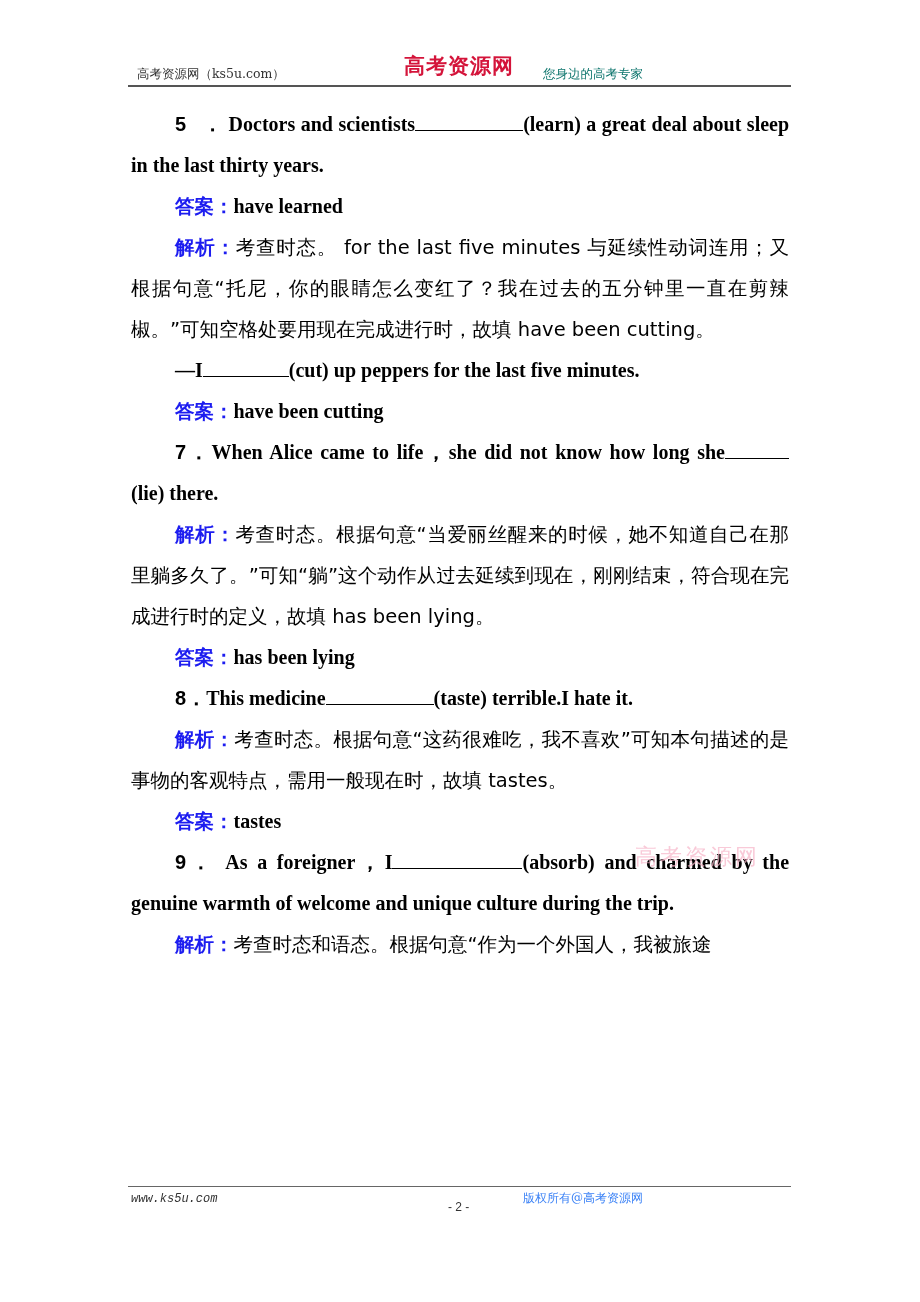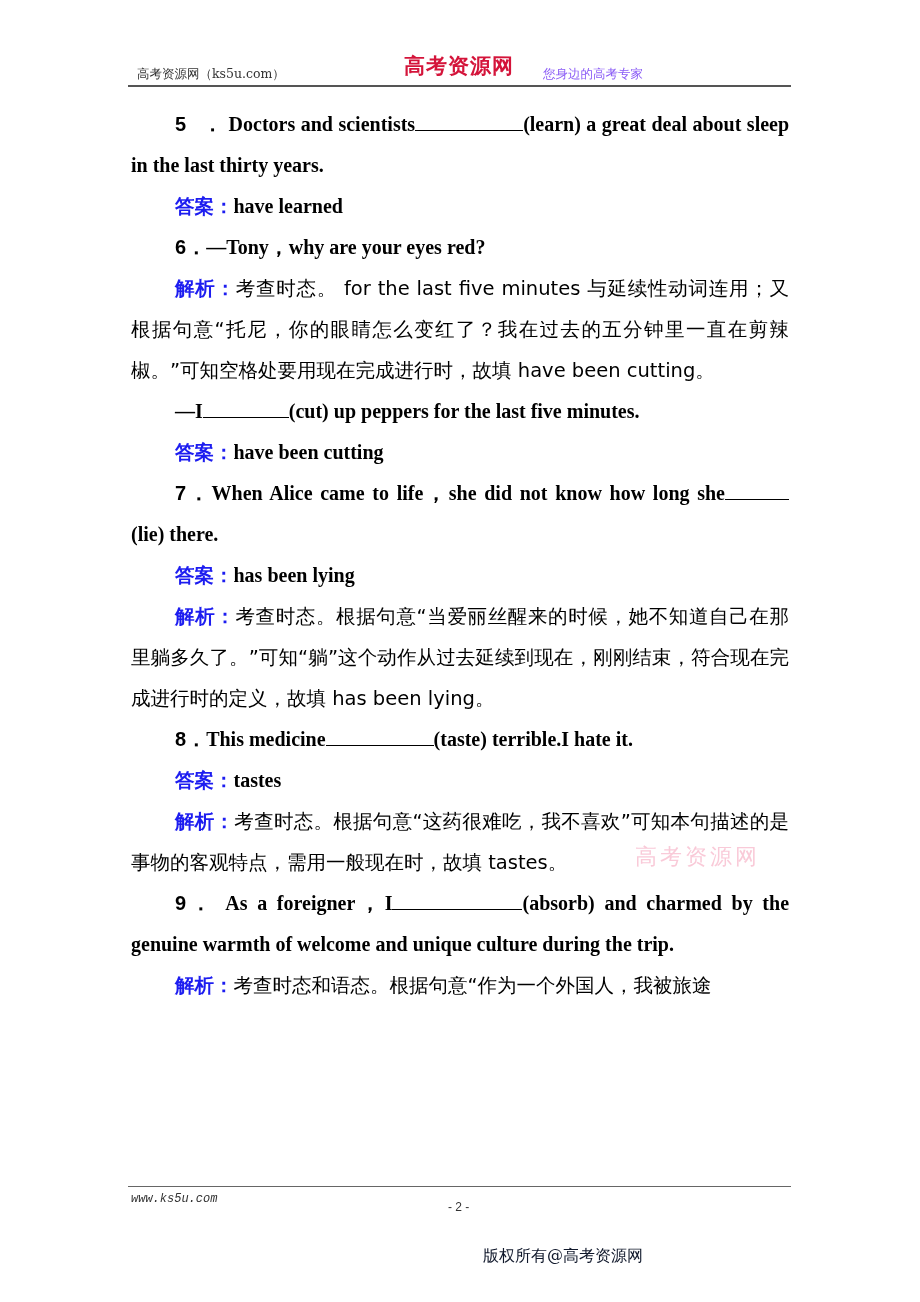--- a/index.html
+++ b/index.html
@@ -2,38 +2,38 @@
 <html><head>
 <meta charset="utf-8">
 <style>
   html, body { margin: 0; padding: 0; background: #ffffff; }
   body { width: 920px; height: 1302px; position: relative; overflow: hidden; color: #000; }
   .page { position: absolute; left: 0; top: 0; width: 780px; height: 1302px; }
 
   
   .hdr-left { position: absolute; left: 137px; top: 66px; font-family: "DejaVu Serif", serif; font-size: 12.5px; color: #333; white-space: nowrap; }
   .hdr-logo { position: absolute; left: 404px; top: 52px; font-family: "DejaVu Serif", serif; font-size: 21px; color: #d4143a; letter-spacing: 1px; font-weight: bold; white-space: nowrap; }
-  .hdr-right { position: absolute; right: 137px; top: 66px; font-family: Liberation Serif, serif; font-size: 12.5px; color: #8b5cf6; white-space: nowrap; }
+  .hdr-right { position: absolute; right: 137px; top: 66px; font-family: Liberation Serif, serif; font-size: 12.5px; color: #0f766e; white-space: nowrap; }
   .hdr-rule { position: absolute; left: 128px; width: 663px; top: 85px; height: 0; border-top: 2px solid #555; }
 
   
   .content { position: absolute; left: 131px; top: 104px; width: 658px; font-family: "Liberation Serif", "DejaVu Serif", serif; font-weight: bold; font-size: 20px; line-height: 41px; }
   .p { margin: 0; text-align: justify; text-indent: 44px; }
   .cn { font-family: "DejaVu Sans", sans-serif; font-weight: normal; font-size: 19.5px; }
   .label { font-family: "DejaVu Sans", sans-serif; font-weight: bold; color: #1d1df0; font-size: 19.5px; }
   .num { font-family: "Liberation Sans", sans-serif; font-weight: bold; }
   .blank { display: inline-block; border-bottom: 1.5px solid #000; height: 1px; vertical-align: baseline; }
 
   .watermark { position: absolute; left: 635px; top: 842px; font-family: "DejaVu Serif", serif; font-size: 22px; color: #f7b4c8; opacity: 0.7; letter-spacing: 3px; white-space: nowrap; }
 
   
   .ftr-rule { position: absolute; left: 128px; width: 663px; top: 1186px; border-top: 1px solid #666; }
   .ftr-left { position: absolute; left: 131px; top: 1192px; font-family: "Liberation Mono", monospace; font-size: 12px; color: #333; font-style: italic; }
   .ftr-center { position: absolute; left: 448px; top: 1200px; font-family: "Liberation Sans", sans-serif; font-size: 12px; color: #333; }
-  .ftr-right { position: absolute; right: 137px; top: 1246px; font-family: "DejaVu Serif", serif; font-size: 16px; color: #0f172a; white-space: nowrap; }
+  .ftr-right { position: absolute; right: 137px; top: 1190px; font-family: "DejaVu Serif", serif; font-size: 12px; color: #3b82f6; white-space: nowrap; }
 </style>
 </head>
 <body>
 
 <div class="page">
 
   <div class="hdr-left">高考资源网（ks5u.com）</div>
   <div class="hdr-logo">高考资源网</div>
   <div class="hdr-right">您身边的高考专家</div>
   <div class="hdr-rule"></div>
@@ -42,37 +42,36 @@
 
     <div>
       <p class="p">
         <span class="num">5</span>&nbsp;&nbsp;&nbsp;<span>．</span>&nbsp;<span>Doctors and scientists</span><span class="blank" style="width:108px"></span><span>(learn) a great deal about</span>
         <span>sleep in the last thirty years.</span>
       </p>
       <p class="p"><span class="label">答案：</span><span>have learned</span></p>
     </div>
 
     <div>
-      <p class="p"><span class="num">6</span><span>．</span><span>—Tony，why are your eyes red?</span></p>
       <p class="p"><span class="label">解析：</span><span class="cn">考查时态。 for the last five minutes 与延续性动词连用；又根据句意“托尼，你的眼睛怎么变红了？我在过去的五分钟里一直在剪辣椒。”可知空格处要用现在完成进行时，故填 have been cutting。</span></p>
       <p class="p"><span>—I</span><span class="blank" style="width:86px"></span><span>(cut) up peppers for the last five minutes.</span></p>
       <p class="p"><span class="label">答案：</span><span>have been cutting</span></p>
     </div>
 
     <div>
       <p class="p"><span class="num">7</span><span>．</span><span>When Alice came to life，she did not know how long she</span><span class="blank" style="width:64px"></span>
         <span>(lie) there.</span></p>
+      <p class="p"><span class="label">解析：</span><span class="cn">考查时态。根据句意“当爱丽丝醒来的时候，她不知道自己在那里躺多久了。”可知“躺”这个动作从过去延续到现在，刚刚结束，符合现在完成进行时的定义，故填 has been lying。</span></p>
       <p class="p"><span class="label">答案：</span><span>has been lying</span></p>
-      <p class="p"><span class="label">解析：</span><span class="cn">考查时态。根据句意“当爱丽丝醒来的时候，她不知道自己在那里躺多久了。”可知“躺”这个动作从过去延续到现在，刚刚结束，符合现在完成进行时的定义，故填 has been lying。</span></p>
     </div>
 
     <div>
       <p class="p"><span class="num">8</span><span>．</span><span>This medicine</span><span class="blank" style="width:108px"></span><span>(taste) terrible.I hate it.</span></p>
+      <p class="p"><span class="label">解析：</span><span class="cn">考查时态。根据句意“这药很难吃，我不喜欢”可知本句描述的是事物的客观特点，需用一般现在时，故填 tastes。</span></p>
       <p class="p"><span class="label">答案：</span><span>tastes</span></p>
-      <p class="p"><span class="label">解析：</span><span class="cn">考查时态。根据句意“这药很难吃，我不喜欢”可知本句描述的是事物的客观特点，需用一般现在时，故填 tastes。</span></p>
     </div>
 
     <div>
       <p class="p"><span class="num">9</span><span>．</span>&nbsp;<span>As a foreigner，I</span><span class="blank" style="width:130px"></span><span>(absorb) and charmed by the</span>
         <span>genuine warmth of welcome and unique culture during the trip.</span></p>
       <p class="p"><span class="label">解析：</span><span class="cn">考查时态和语态。根据句意“作为一个外国人，我被旅途</span></p>
     </div>
 
   </div>
 

